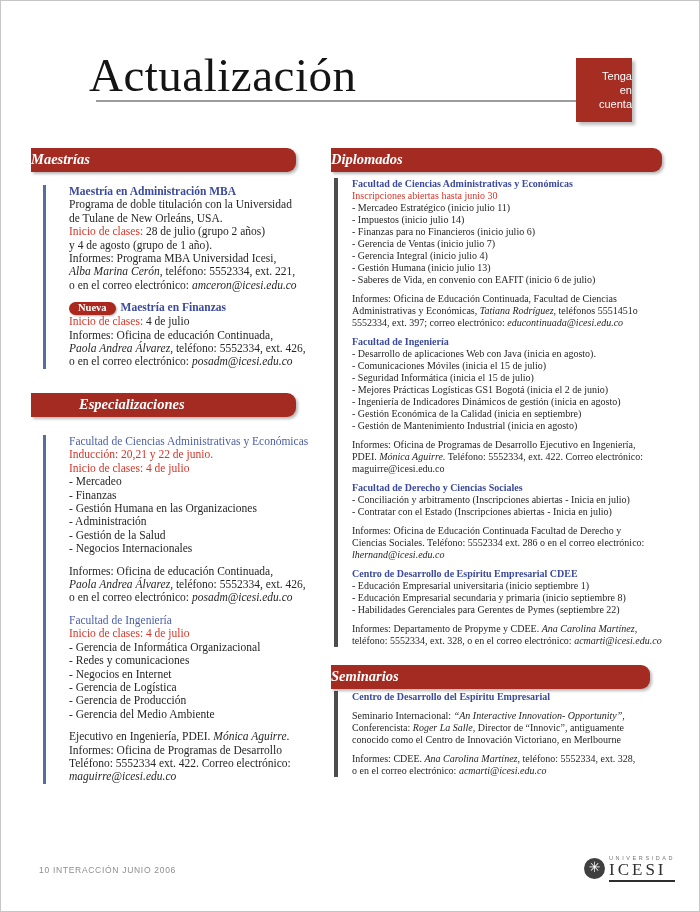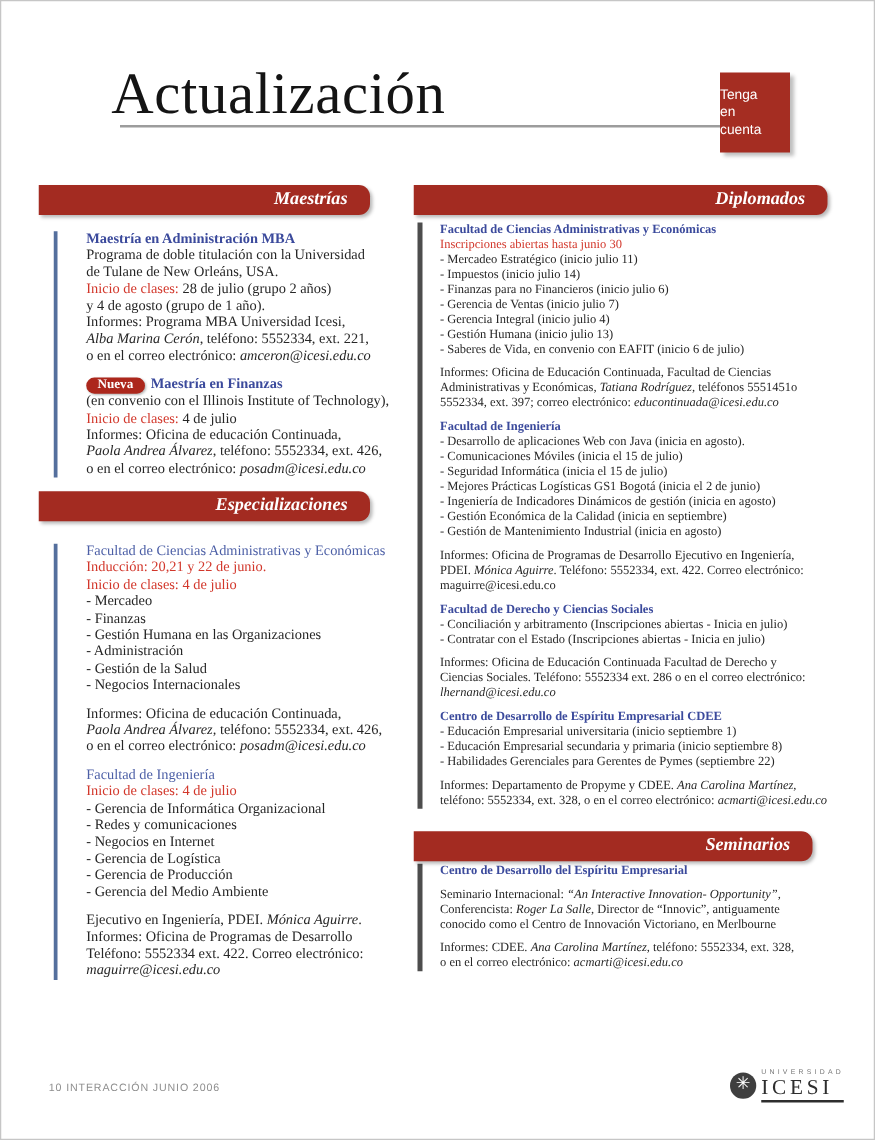--- a/index.html
+++ b/index.html
@@ -5,27 +5,27 @@
   html,body{margin:0;padding:0;}
   body{
     width:700px;height:912px;background:#ffffff;position:relative;overflow:hidden;
     font-family:"Liberation Serif", serif;color:#262626;
   }
   .page{position:absolute;inset:0;border:1px solid #c6c6c6;background:#fff;}
   .title{position:absolute;left:88px;top:50px;font-size:47px;line-height:1.05;color:#141414;letter-spacing:0.5px;z-index:2;}
   .rule{position:absolute;left:95px;top:99px;width:523px;height:2px;background:#9c9c9c;z-index:1;}
   .note-badge{
     position:absolute;left:575px;top:57px;width:56px;height:64px;background:#a52d22;
-    color:#fff;font-family:"Liberation Sans", sans-serif;font-size:11px;text-align:left;
+    color:#fff;font-family:"Liberation Sans", sans-serif;font-size:11px;text-align:right;
     display:flex;flex-direction:column;justify-content:center;line-height:1.3;
     box-shadow:3px 3px 3px rgba(0,0,0,.25);z-index:3;
   }
   .bar{
     position:absolute;height:24px;background:#a32b21;border-radius:0 9px 9px 0;
-    color:#fff;font-style:italic;font-weight:bold;font-size:14.5px;text-align:right;
+    color:#fff;font-style:italic;font-weight:bold;font-size:14.5px;text-align:left;
     line-height:23px;padding-right:18px;box-sizing:border-box;
     box-shadow:2px 2px 3px rgba(0,0,0,.28);z-index:2;
   }
   #bar-maestrias{left:30px;top:147px;width:265px;}
   #bar-especializaciones{left:30px;top:392px;width:265px;padding-left:48px;}
   #bar-diplomados{left:330px;top:147px;width:331px;}
   #bar-seminarios{left:330px;top:664px;width:319px;}
   .content{position:absolute;box-sizing:border-box;}
   .left-col{border-left:3px solid #546f9d;padding-left:23px;}
   .right-col{border-left:4px solid #4d4d4d;padding-left:14px;}
@@ -83,21 +83,20 @@
       <div class="line"><span class="run-hb">Maestría en Administración MBA</span></div>
       <div class="line"><span class="run-n">Programa de doble titulación con la Universidad</span></div>
       <div class="line"><span class="run-n">de Tulane de New Orleáns, USA.</span></div>
       <div class="line"><span class="run-r">Inicio de clases:</span><span class="run-n"> 28 de julio (grupo 2 años)</span></div>
       <div class="line"><span class="run-n">y 4 de agosto (grupo de 1 año).</span></div>
       <div class="line"><span class="run-n">Informes: Programa MBA Universidad Icesi,</span></div>
       <div class="line"><span class="run-i">Alba Marina Cerón</span><span class="run-n">, teléfono: 5552334, ext. 221,</span></div>
       <div class="line"><span class="run-n">o en el correo electrónico: </span><span class="run-i">amceron@icesi.edu.co</span></div>
       <div class="line spacer"></div>
       <div class="line"><span class="run-badge">Nueva</span><span class="run-hb">Maestría en Finanzas</span></div>
-      <div class="line"><span class="run-n">(en convenio con el Illinois Institute of Technology),</span></div>
       <div class="line"><span class="run-r">Inicio de clases:</span><span class="run-n"> 4 de julio</span></div>
       <div class="line"><span class="run-n">Informes: Oficina de educación Continuada,</span></div>
       <div class="line"><span class="run-i">Paola Andrea Álvarez</span><span class="run-n">, teléfono: 5552334, ext. 426,</span></div>
       <div class="line"><span class="run-n">o en el correo electrónico: </span><span class="run-i">posadm@icesi.edu.co</span></div>
     </div>
   <div class="content left-col" id="left-sec2">
       <div class="line"><span class="run-h">Facultad de Ciencias Administrativas y Económicas</span></div>
       <div class="line"><span class="run-r">Inducción: 20,21 y 22 de junio.</span></div>
       <div class="line"><span class="run-r">Inicio de clases: 4 de julio</span></div>
       <div class="line"><span class="run-n">- Mercadeo</span></div>

